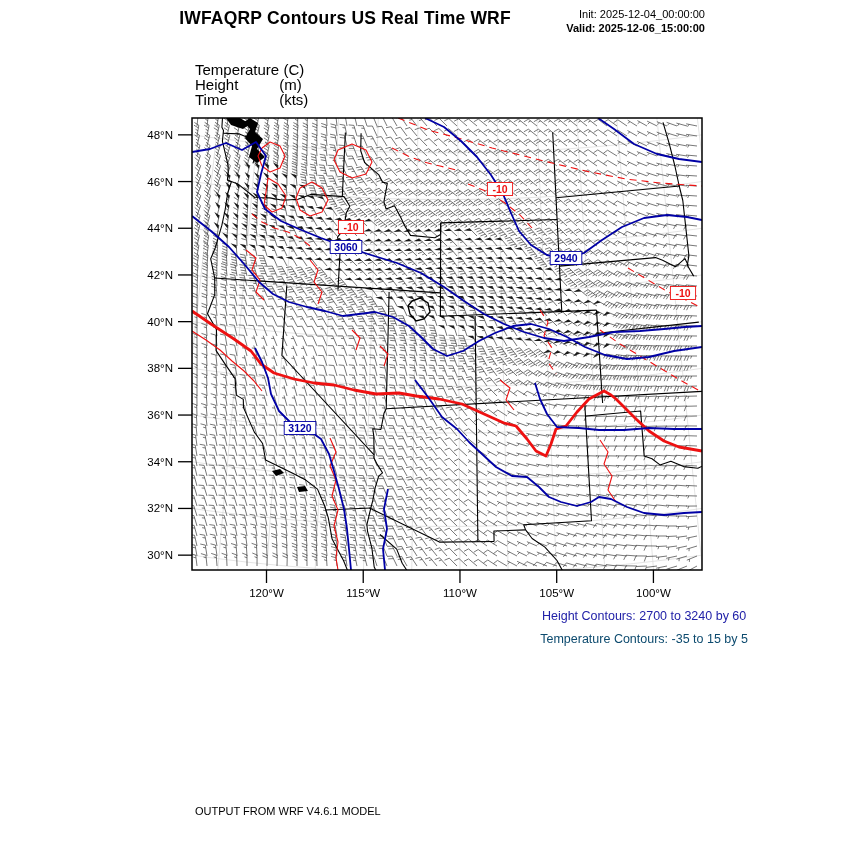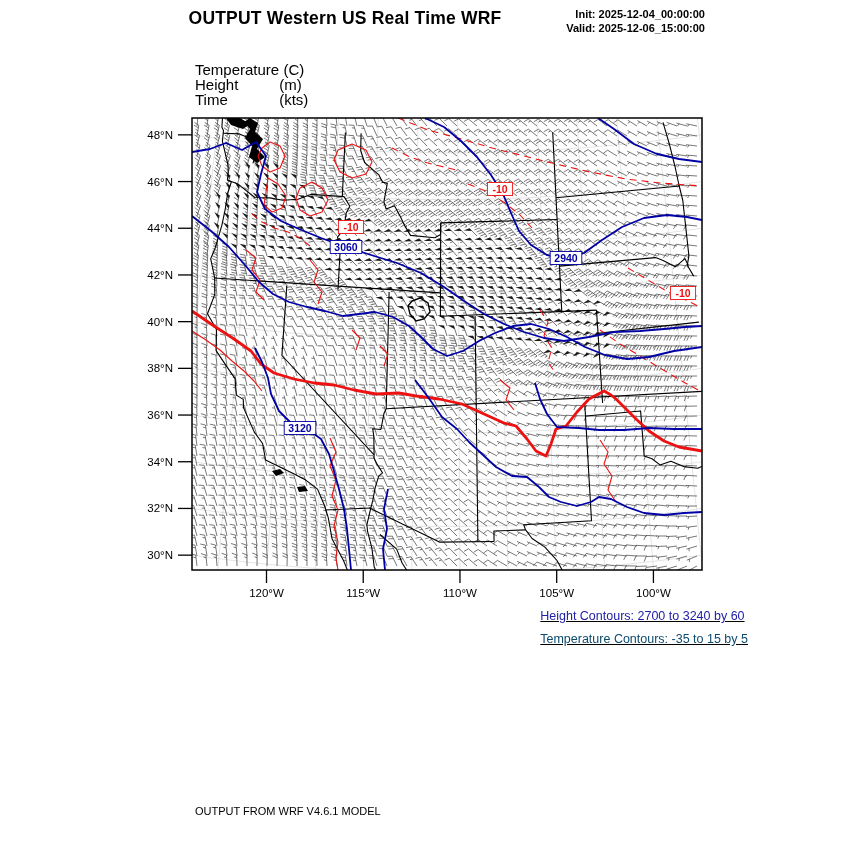--- a/index.html
+++ b/index.html
@@ -2,33 +2,33 @@
 <html><head>
 <meta charset="utf-8">
 <style>
   html,body{margin:0;padding:0;background:#ffffff;}
   #page{position:relative;width:850px;height:850px;background:#ffffff;overflow:hidden;
         font-family:"Liberation Sans","DejaVu Sans",sans-serif;color:#000;}
   #map-svg{position:absolute;left:0;top:0;}
   .title{position:absolute;top:8px;left:0;width:690px;text-align:center;
          font-size:17.5px;font-weight:bold;letter-spacing:.2px;}
   .initblock{position:absolute;top:7px;right:145px;text-align:right;font-size:11px;line-height:14px;}
-  .init-line{font-weight:bold;text-align:right;}
+  .init-line{font-weight:normal;text-align:right;}
   .valid-line{font-weight:bold;}
   .varlegend{position:absolute;left:195px;top:62px;font-size:15px;line-height:15px;}
   .vrow .vname{display:inline-block;min-width:80px;}
-  .clegend{position:absolute;top:605px;right:102px;text-align:left;font-size:12.5px;line-height:23px;text-decoration:underline;}
+  .clegend{position:absolute;top:605px;right:102px;text-align:center;font-size:12.5px;line-height:23px;}
   .footer{position:absolute;left:195px;top:804px;font-size:11px;line-height:15px;text-align:center;}
 </style>
 </head>
 <body>
 
 <div id="page">
 
-  <div class="title">OUTPUT Western US Real Time WRF</div>
+  <div class="title">IWFAQRP Contours US Real Time WRF</div>
 
   <div class="initblock">
     <div class="init-line">Init: 2025-12-04_00:00:00</div>
     <div class="valid-line">Valid: 2025-12-06_15:00:00</div>
   </div>
 
   <div class="varlegend">
     <div class="vrow">
       <span class="vname">Temperature</span>
       <span class="vunit">(C)</span>

